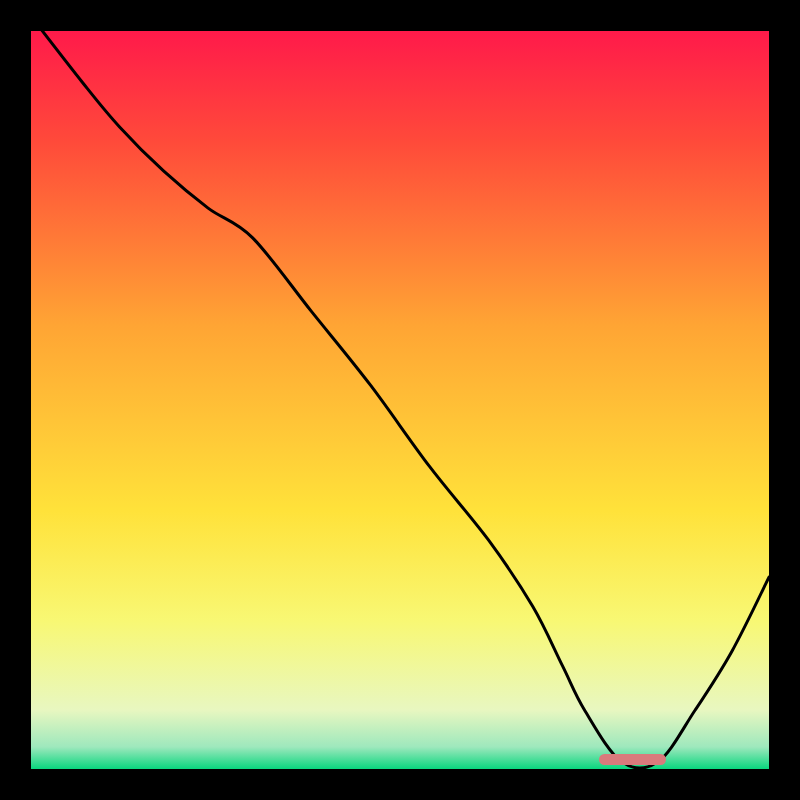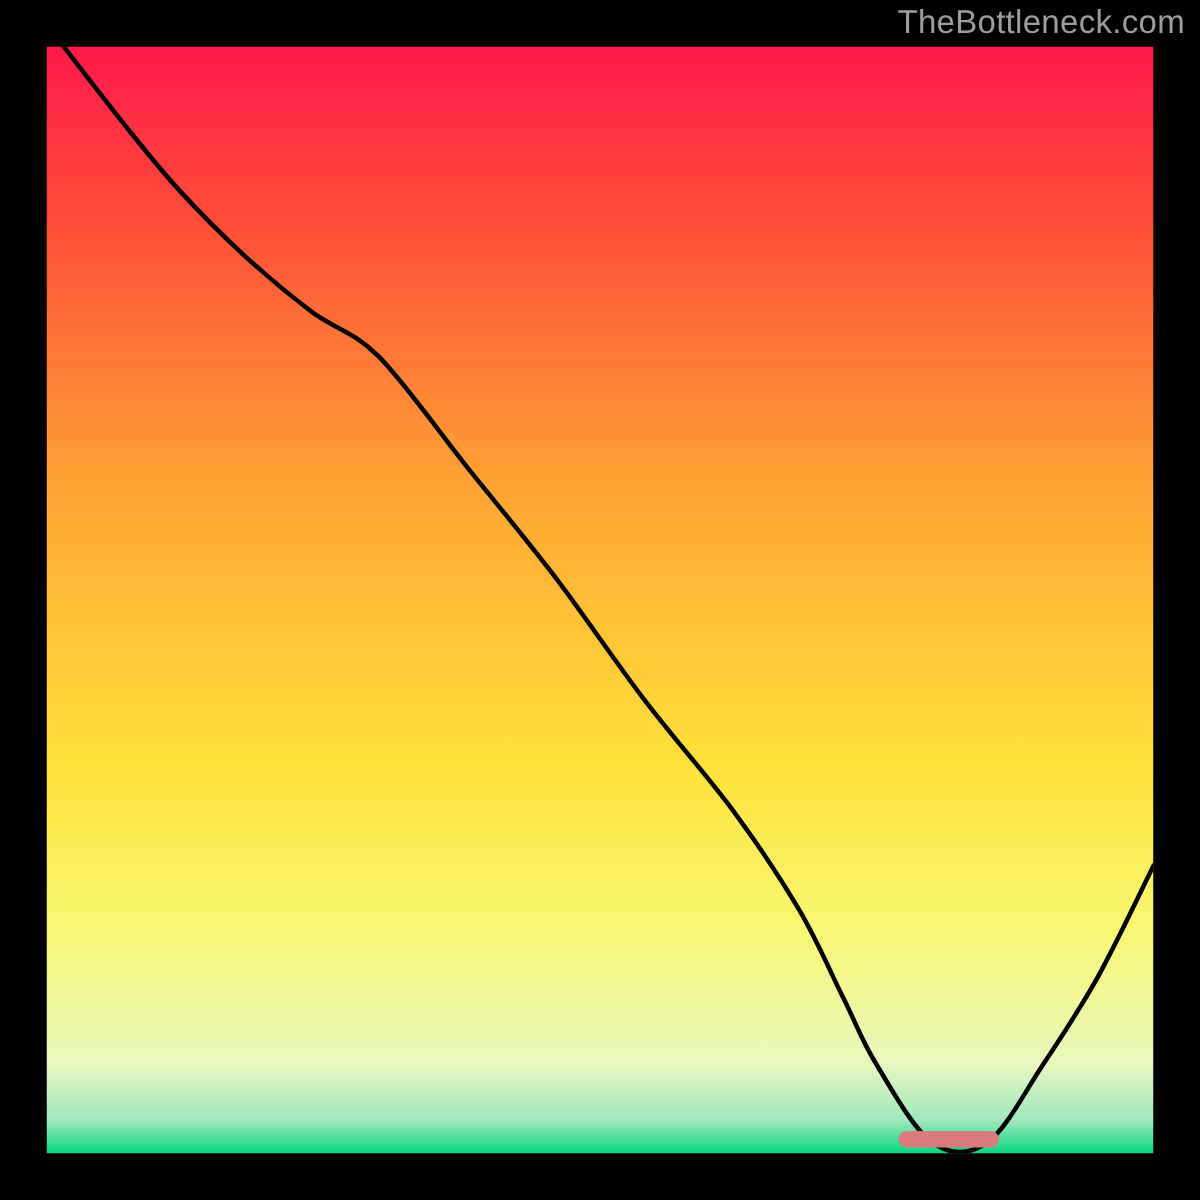--- a/index.html
+++ b/index.html
@@ -51,21 +51,20 @@
     height: 11px;
     border-radius: 6px;
     background: #d97a7c;
   }
 </style>
 </head>
 <body>
 
 <div class="stage">
 
-  <div class="watermark">TheBottleneck.com</div>
 
   <div class="plot" style="left: 31px; top: 31px; width: 738px; height: 738px;">
     <div class="gradient" style="background: linear-gradient(rgb(255, 26, 74) 0%, rgb(255, 74, 58) 15%, rgb(255, 165, 52) 40%, rgb(255, 226, 58) 65%, rgb(248, 248, 116) 80%, rgb(232, 247, 192) 92%, rgb(158, 232, 189) 97%, rgb(9, 214, 126) 100%);"></div>
 
     <svg class="curve" viewBox="0 0 738 738" preserveAspectRatio="none">
       <path d="M 0.0 -14.8 C 8.6 -3.7, 36.9 33.2, 51.7 51.7 C 66.4 70.1, 75.0 81.2, 88.6 95.9 C 102.1 110.7, 118.1 126.7, 132.8 140.2 C 147.6 153.7, 162.4 166.0, 177.1 177.1 C 191.9 188.2, 204.2 189.4, 221.4 206.6 C 238.6 223.9, 260.8 255.8, 280.4 280.4 C 300.1 305.0, 319.8 328.4, 339.5 354.2 C 359.2 380.1, 378.8 409.6, 398.5 435.4 C 418.2 461.3, 440.3 485.9, 457.6 509.2 C 474.8 532.6, 489.5 554.7, 501.8 575.6 C 514.1 596.5, 522.8 617.5, 531.4 634.7 C 540.0 651.9, 543.7 663.0, 553.5 679.0 C 563.3 695.0, 578.1 722.0, 590.4 730.6 C 602.7 739.2, 615.0 739.2, 627.3 730.6 C 639.6 722.0, 651.9 697.4, 664.2 679.0 C 676.5 660.5, 688.8 642.1, 701.1 619.9 C 713.4 597.8, 731.9 558.4, 738.0 546.1" fill="none" stroke="#000000" stroke-width="3" stroke-linejoin="round" stroke-linecap="round"></path>
     </svg>
 
     <div class="marker" style="left: 568.26px; width: 66.42px; top: 722.668px; background: rgb(217, 122, 124);"></div>
   </div>

